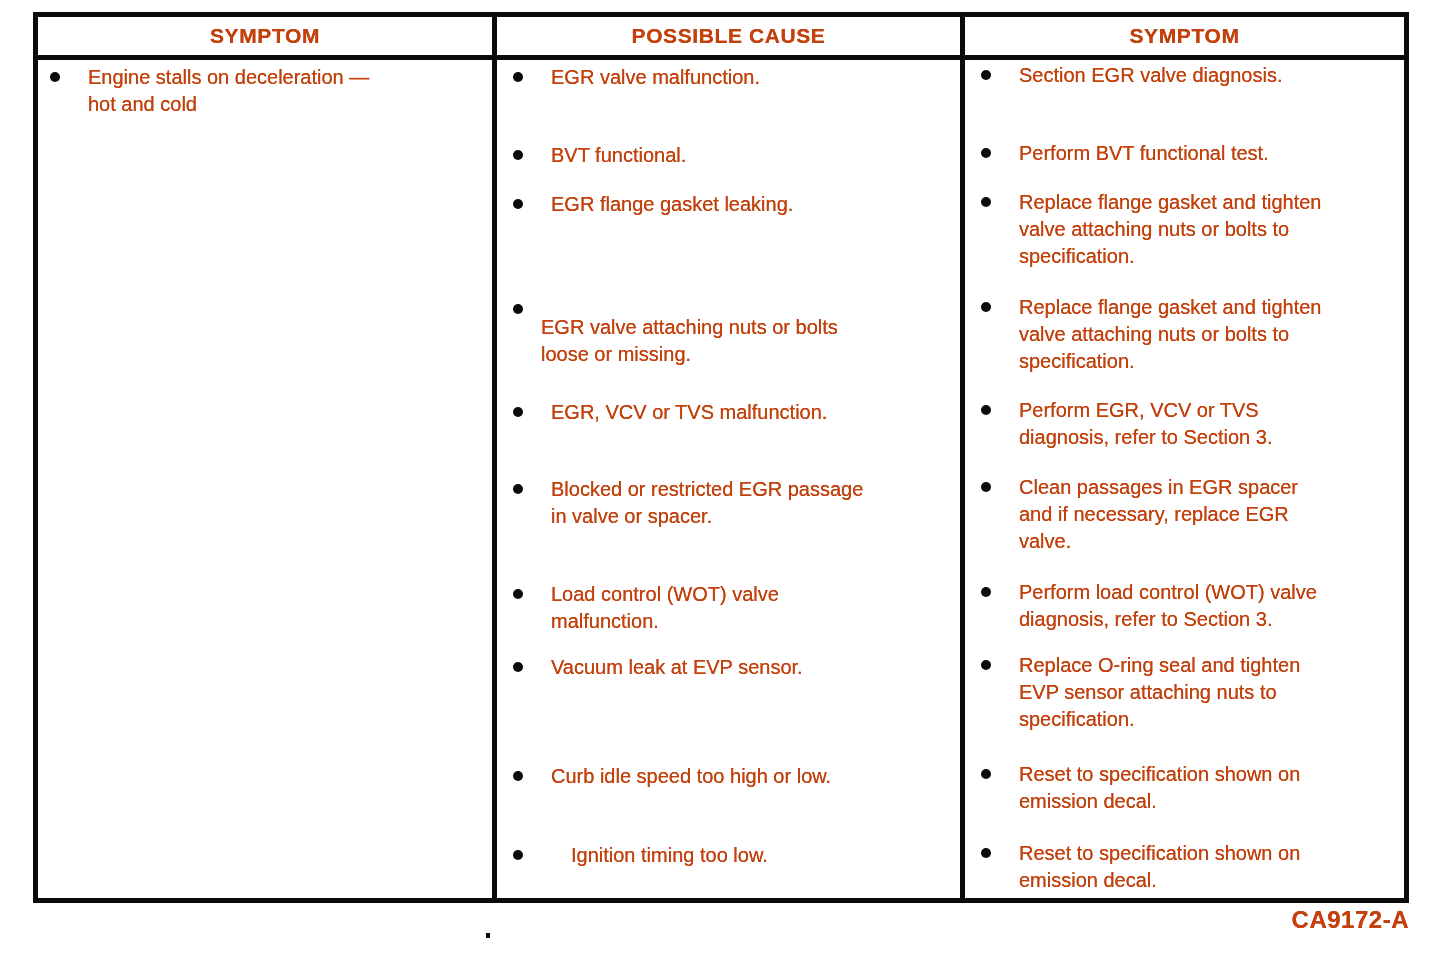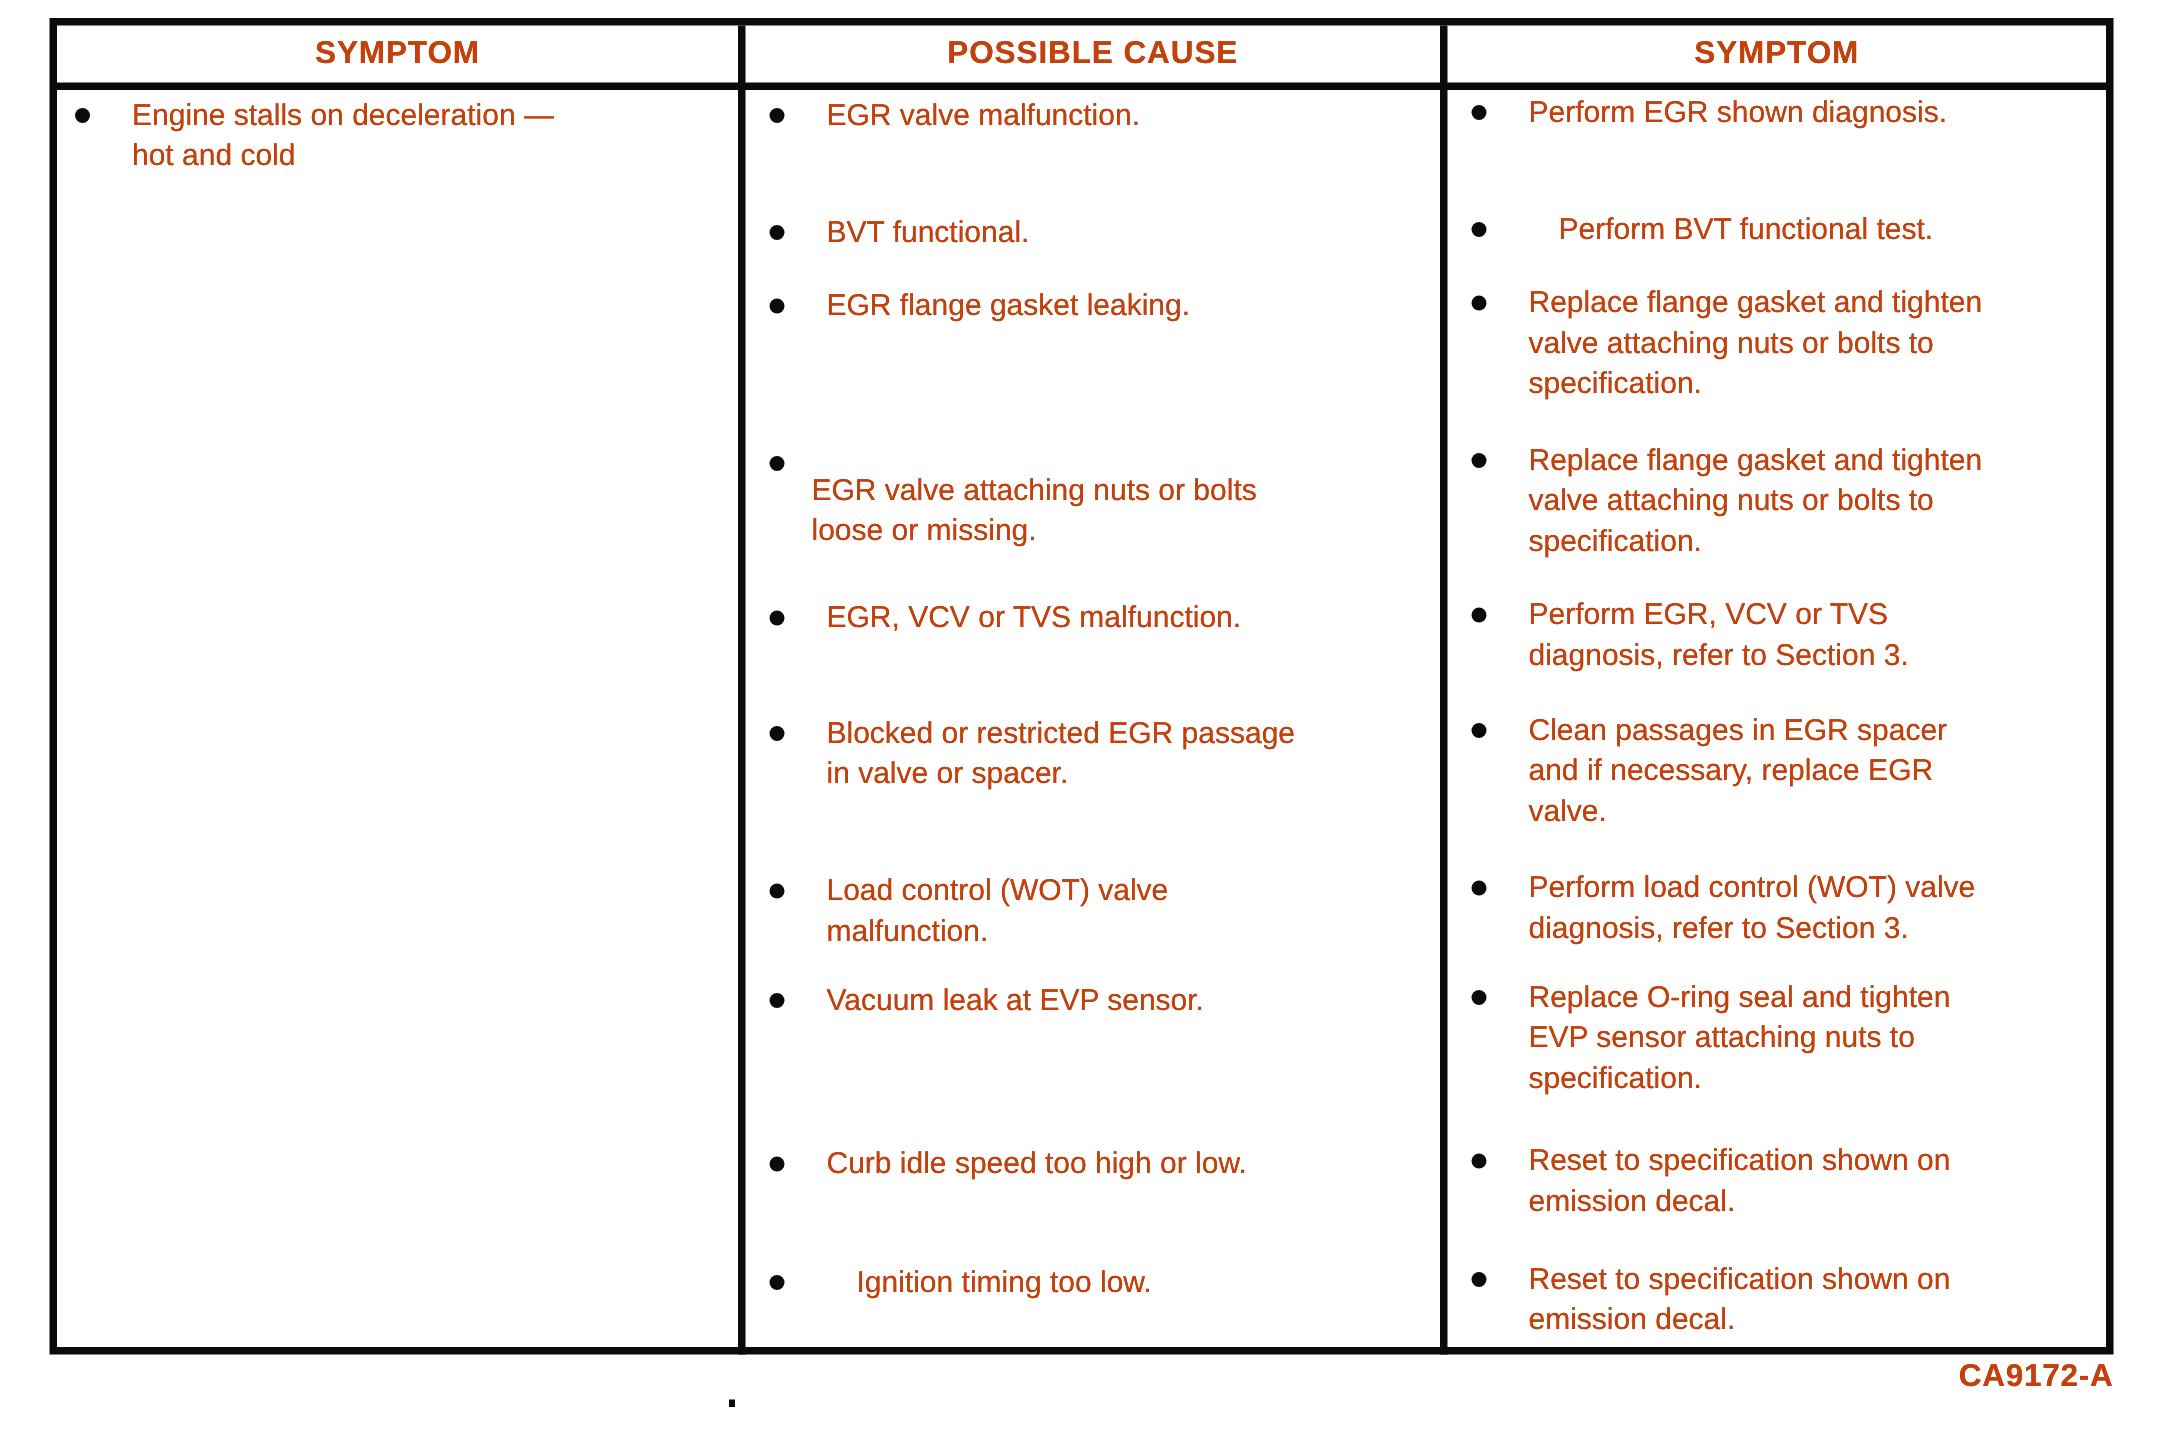--- a/index.html
+++ b/index.html
@@ -85,34 +85,34 @@
   .r2  { top: 82px; }
   .r3  { top: 131px; }
   .r4  { top: 236px; flex-direction: column; }
   .r5  { top: 339px; }
   .r6  { top: 416px; }
   .r7  { top: 521px; }
   .r8  { top: 594px; }
   .r9  { top: 703px; }
   .r10 { top: 782px; gap: 20px; }
   .a1  { top: 2px; }
-  .a2  { top: 80px; gap: 20px; }
+  .a2  { top: 80px; }
   .a3  { top: 129px; }
   .a4  { top: 234px; }
   .a5  { top: 337px; }
   .a6  { top: 414px; }
   .a7  { top: 519px; }
   .a8  { top: 592px; }
   .a9  { top: 701px; }
   .a10 { top: 780px; }
   .figure-code {
     position: absolute;
     right: 47px;
     top: 906px;
-    font-size: 21px;
+    font-size: 24px;
     font-weight: bold;
     letter-spacing: 0.5px;
     text-shadow: 0 0 0.4px currentColor;
   }
   .scan-speck {
     position: absolute;
     left: 486px;
     top: 933px;
     width: 4px;
     height: 5px;
@@ -184,21 +184,21 @@
         </div>
         <div class="item r10">
           <span class="dot"></span>
           <span class="txt">Ignition timing too low.</span>
         </div>
       </div>
 
       <div class="cell bordered action-cell">
         <div class="item a1">
           <span class="dot"></span>
-          <span class="txt">Perform EGR shown diagnosis.</span>
+          <span class="txt">Section EGR valve diagnosis.</span>
         </div>
         <div class="item a2">
           <span class="dot"></span>
           <span class="txt">Perform BVT functional test.</span>
         </div>
         <div class="item a3">
           <span class="dot"></span>
           <span class="txt">Replace flange gasket and tighten
 valve attaching nuts or bolts to
 specification.</span>

